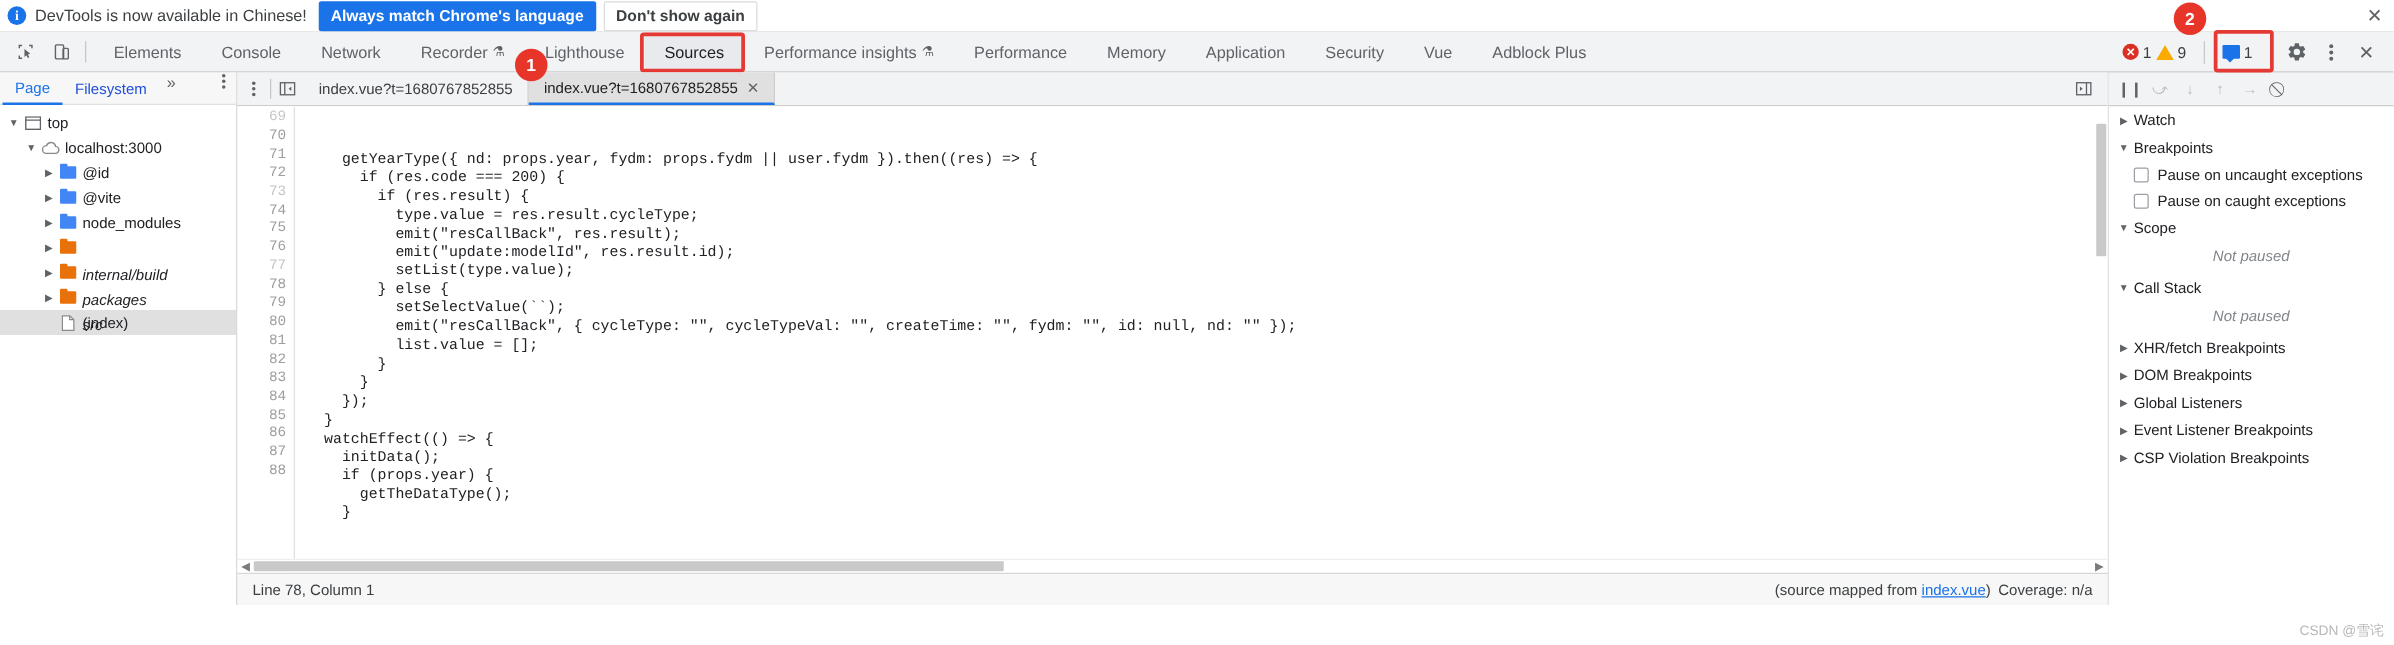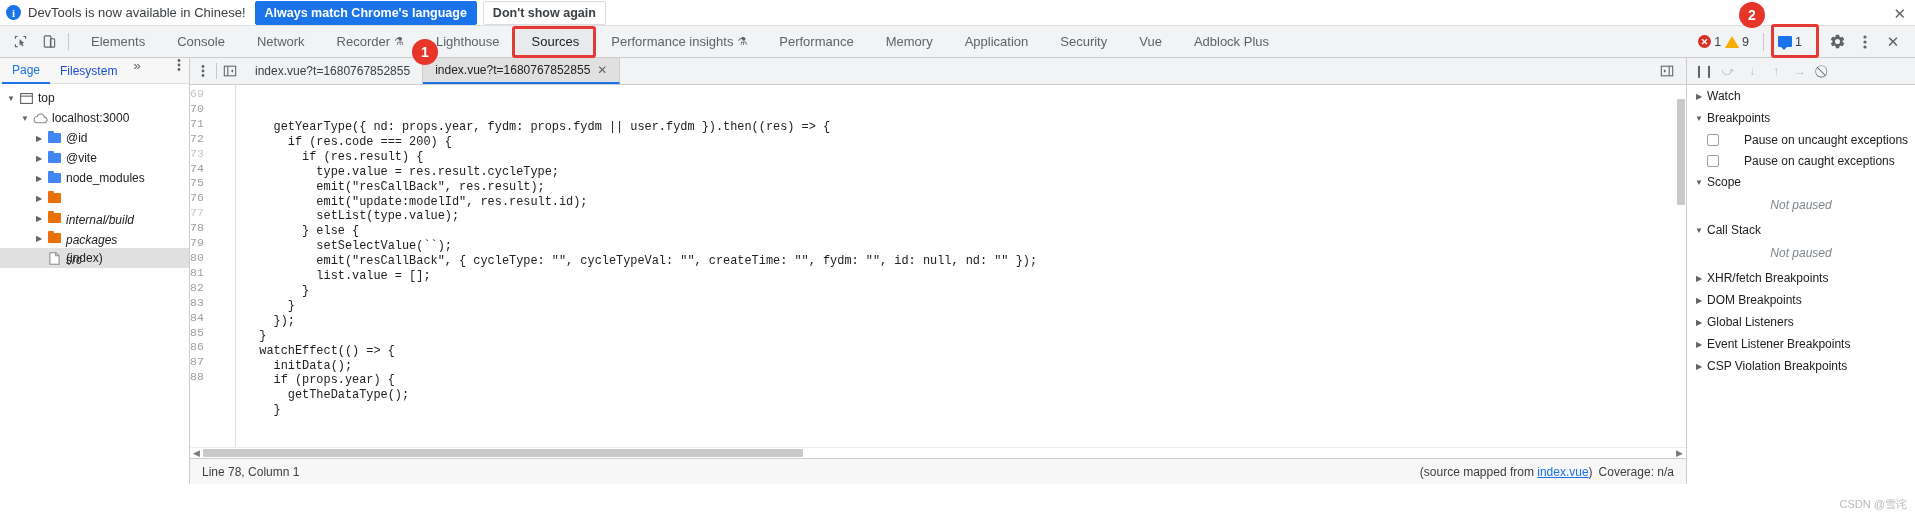--- a/index.html
+++ b/index.html
@@ -135,21 +135,21 @@
     display: flex; align-items: center; gap: 7px;
     padding: 0 12px; font-size: 12px; color: #3c4043;
     border-right: 1px solid #cdcdcd; white-space: nowrap;
   }
   .stab.active { background: #e0e0e0; color: #202124; border-bottom: 2px solid #1a73e8; }
   .stab .x { color: #5f6368; font-size: 12px; }
   .st-right { margin-left: auto; display: flex; align-items: center; padding-right: 6px; color: #5f6368; }
 
   .code-area { flex: 1; display: flex; position: relative; overflow: hidden; background: #fff; }
   .gutter {
-    width: 46px; flex: none; text-align: left;
+    width: 46px; flex: none; text-align: right;
     padding: 2px 6px 0 0;
     color: #9e9e9e; background: #fff;
     border-right: 1px solid #e0e0e0;
     font-family: "Liberation Mono", monospace; font-size: 11.5px; line-height: 14.9px;
   }
   .gutter div.dim { color: #c6c6c6; }
   .codetext {
     flex: 1; padding: 2px 0 0 9px; overflow: hidden;
     font-family: "Liberation Mono", monospace; font-size: 11.9px; line-height: 14.9px;
     white-space: pre; color: #202124; margin-top: 33px;
@@ -178,21 +178,21 @@
   .dbg-toolbar {
     height: 27px; background: #f1f3f4; border-bottom: 1px solid #cdcdcd;
     display: flex; align-items: center; gap: 2px; padding: 0 6px;
   }
   .dbg-ic { width: 22px; height: 22px; display: flex; align-items: center; justify-content: center; color: #5f6368; }
   .dbg-ic.dis { color: #bdbdbd; }
   .dbg-body { flex: 1; overflow: hidden; font-size: 12px; }
   .sec { display: flex; align-items: center; height: 22px; padding-left: 6px; color: #202124; }
   .sec .caret { width: 12px; font-size: 8px; color: #5f6368; display: flex; justify-content: center; }
   .sec .sl { margin-left: 2px; }
-  .cb-row { display: flex; align-items: center; height: 21px; padding-left: 20px; gap: 25px; }
+  .cb-row { display: flex; align-items: center; height: 21px; padding-left: 20px; gap: 7px; }
   .cbx { width: 12px; height: 12px; border: 1px solid #9aa0a6; border-radius: 2px; background: #fff; flex: none; }
   .notpaused { color: #80868b; font-style: italic; text-align: center; padding: 5px 0 7px; }
   .watermark { position: absolute; right: 8px; bottom: 4px; font-size: 11px; color: #b8b8b8; }
 </style>
 </head>
 <body>
 
 <div id="app">
 
   <div class="infobar">

